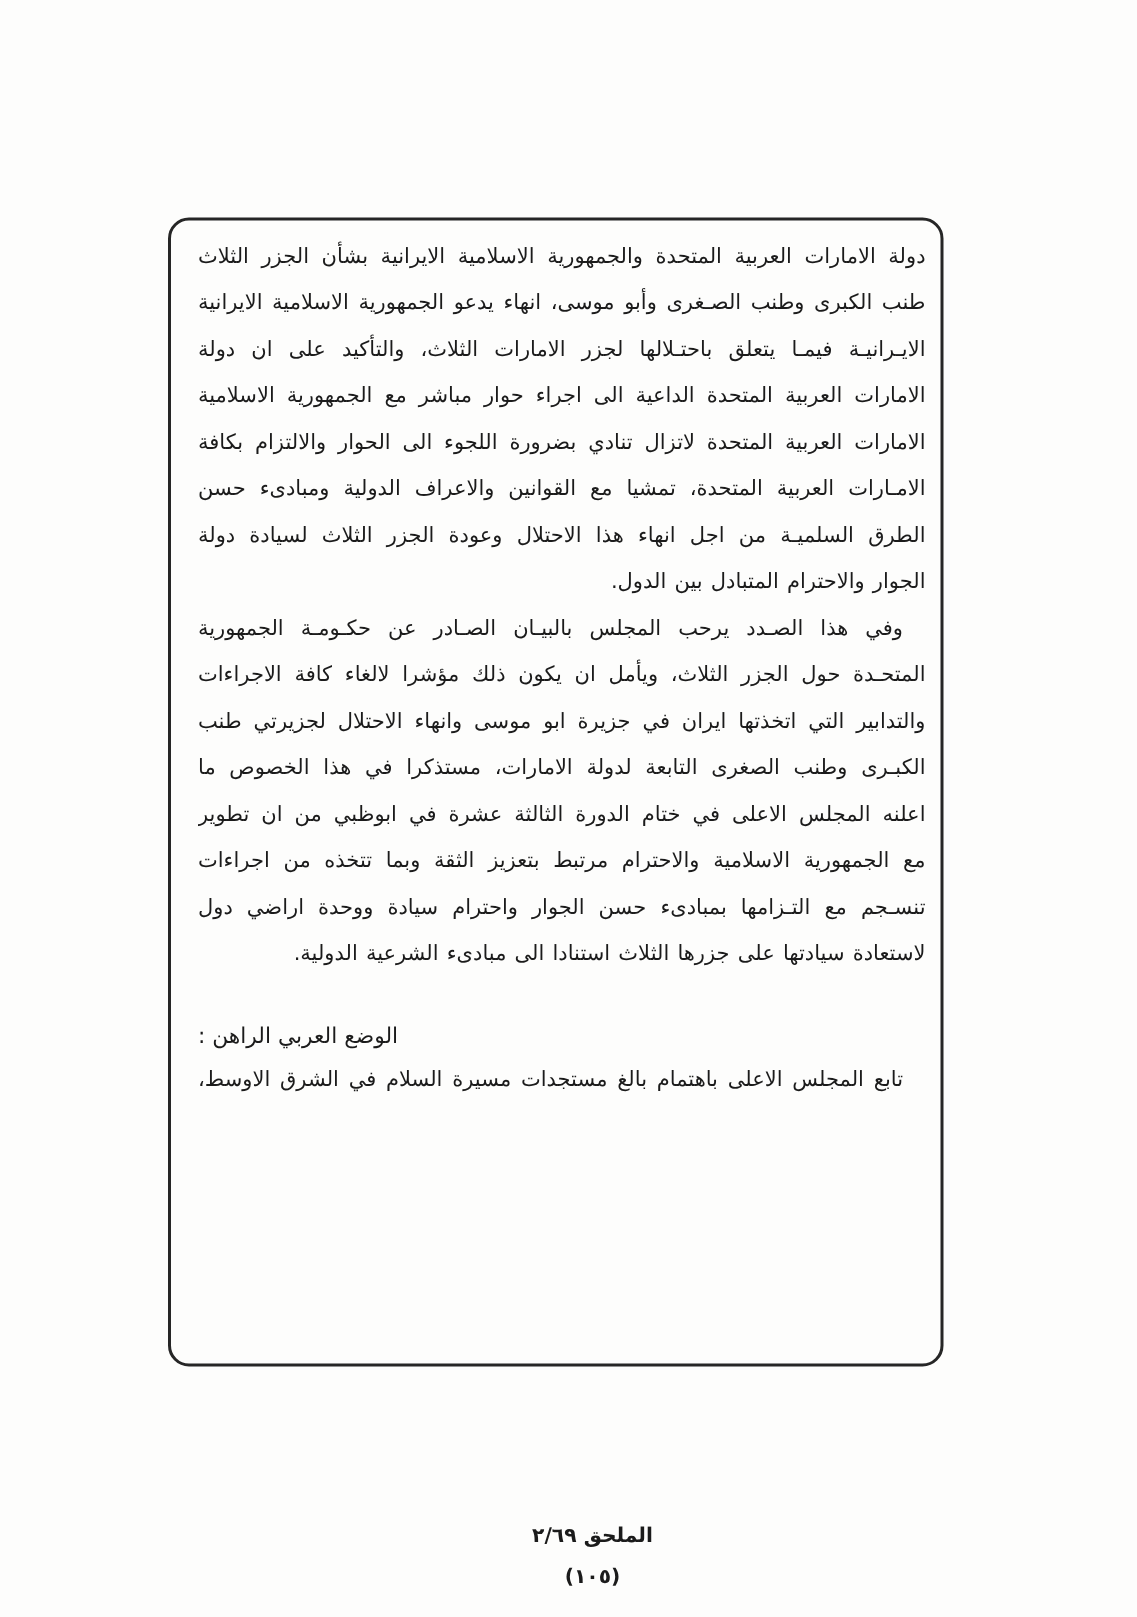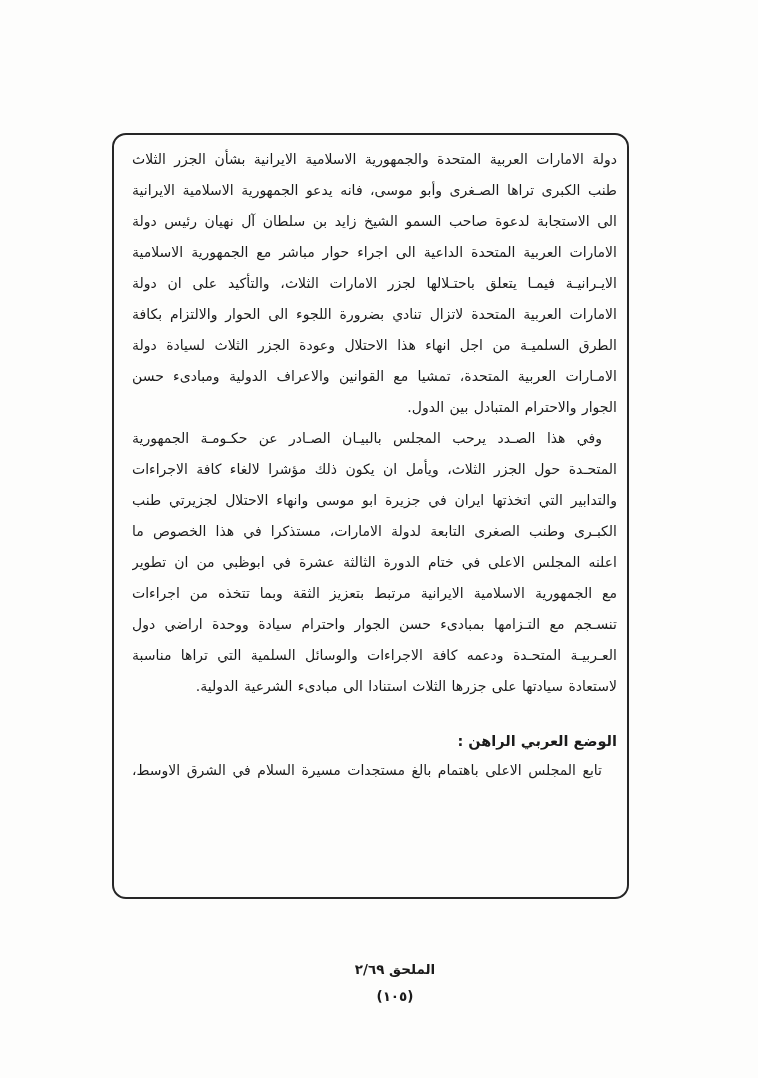--- a/index.html
+++ b/index.html
@@ -11,21 +11,21 @@
     width: 758px;
     height: 1078px;
     background: #fdfdfc;
     color: #1b1b1b;
     font-family: "DejaVu Sans", sans-serif;
     overflow: hidden;
   }
   .frame {
     position: absolute;
     left: 112px;
-    top: 133px;
+    top: 145px;
     width: 513px;
     height: 762px;
     border: 2px solid #262626;
     border-radius: 14px;
     background: transparent;
   }
   .content {
     position: absolute;
     top: 0; left: 0; right: 0; bottom: 0;
     padding: 9px 10px 0 18px;
@@ -42,63 +42,61 @@
   }
   .line.plain {
     text-align: center;
     text-align-last: right;
   }
   .line.indent {
     padding-right: 15px;
   }
   .heading {
     font-size: 14.5px;
-    font-weight: bold;
+    font-weight: normal;
     line-height: 28px;
     margin-top: 25px;
-    text-align: right;
+    text-align: left;
   }
   .footer {
     position: absolute;
     left: 0;
-    top: 956px;
+    top: 1011px;
     width: 758px;
     padding-left: 32px;
     box-sizing: border-box;
     text-align: center;
     direction: rtl;
   }
   .footer-line {
     font-size: 13.5px;
     font-weight: bold;
     line-height: 27px;
   }
 </style>
 </head>
 <body>
 
 <div class="frame">
   <div class="content">
       <div class="line">دولة الامارات العربية المتحدة والجمهورية الاسلامية الايرانية بشأن الجزر الثلاث</div>
-      <div class="line">طنب الكبرى تراها الصـغرى وأبو موسى، فانه يدعو الجمهورية الاسلامية الايرانية</div>
-      <div class="line">الى الاستجابة لدعوة صاحب السمو الشيخ زايد بن سلطان آل نهيان رئيس دولة</div>
+      <div class="line">طنب الكبرى وطنب الصـغرى وأبو موسى، انهاء يدعو الجمهورية الاسلامية الايرانية</div>
+      <div class="line">الايـرانيـة فيمـا يتعلق باحتـلالها لجزر الامارات الثلاث، والتأكيد على ان دولة</div>
       <div class="line">الامارات العربية المتحدة الداعية الى اجراء حوار مباشر مع الجمهورية الاسلامية</div>
-      <div class="line">الايـرانيـة فيمـا يتعلق باحتـلالها لجزر الامارات الثلاث، والتأكيد على ان دولة</div>
       <div class="line">الامارات العربية المتحدة لاتزال تنادي بضرورة اللجوء الى الحوار والالتزام بكافة</div>
+      <div class="line">الامـارات العربية المتحدة، تمشيا مع القوانين والاعراف الدولية ومبادىء حسن</div>
       <div class="line">الطرق السلميـة من اجل انهاء هذا الاحتلال وعودة الجزر الثلاث لسيادة دولة</div>
-      <div class="line">الامـارات العربية المتحدة، تمشيا مع القوانين والاعراف الدولية ومبادىء حسن</div>
       <div class="line plain">الجوار والاحترام المتبادل بين الدول.</div>
       <div class="line indent">وفي هذا الصـدد يرحب المجلس بالبيـان الصـادر عن حكـومـة الجمهورية</div>
       <div class="line">المتحـدة حول الجزر الثلاث، ويأمل ان يكون ذلك مؤشرا لالغاء كافة الاجراءات</div>
       <div class="line">والتدابير التي اتخذتها ايران في جزيرة ابو موسى وانهاء الاحتلال لجزيرتي طنب</div>
       <div class="line">الكبـرى وطنب الصغرى التابعة لدولة الامارات، مستذكرا في هذا الخصوص ما</div>
       <div class="line">اعلنه المجلس الاعلى في ختام الدورة الثالثة عشرة في ابوظبي من ان تطوير العلاقات</div>
-      <div class="line">مع الجمهورية الاسلامية الايرانية مرتبط بتعزيز الثقة وبما تتخذه من اجراءات</div>
+      <div class="line">مع الجمهورية الاسلامية والاحترام مرتبط بتعزيز الثقة وبما تتخذه من اجراءات</div>
       <div class="line">تنسـجم مع التـزامها بمبادىء حسن الجوار واحترام سيادة ووحدة اراضي دول</div>
-      <div class="line">العـربيـة المتحـدة ودعمه كافة الاجراءات والوسائل السلمية التي تراها مناسبة</div>
       <div class="line plain">لاستعادة سيادتها على جزرها الثلاث استنادا الى مبادىء الشرعية الدولية.</div>
       <div class="heading">الوضع العربي الراهن :</div>
       <div class="line indent">تابع المجلس الاعلى باهتمام بالغ مستجدات مسيرة السلام في الشرق الاوسط،</div>
     </div>
 </div>
 
 <div class="footer">
   <div class="footer-line">الملحق ٢/٦٩</div>
   <div class="footer-line">(١٠٥)</div>
 </div>

